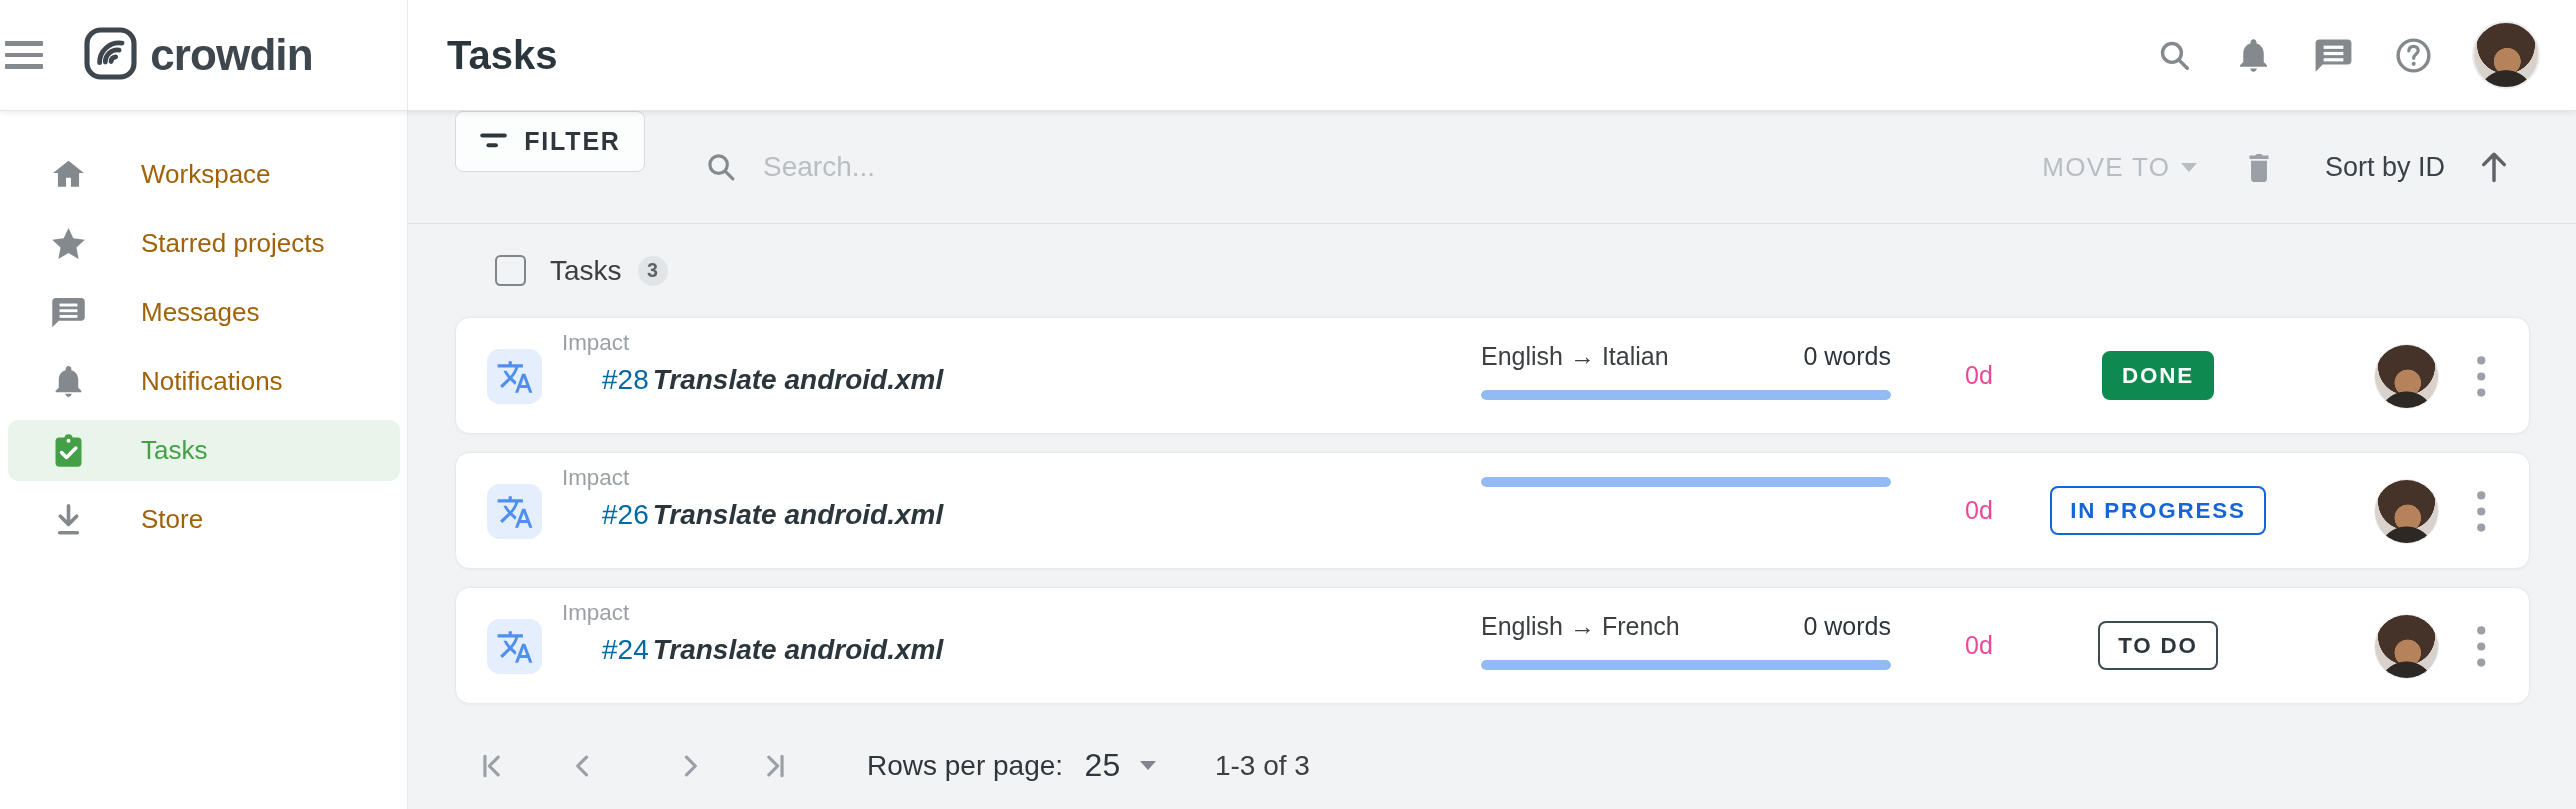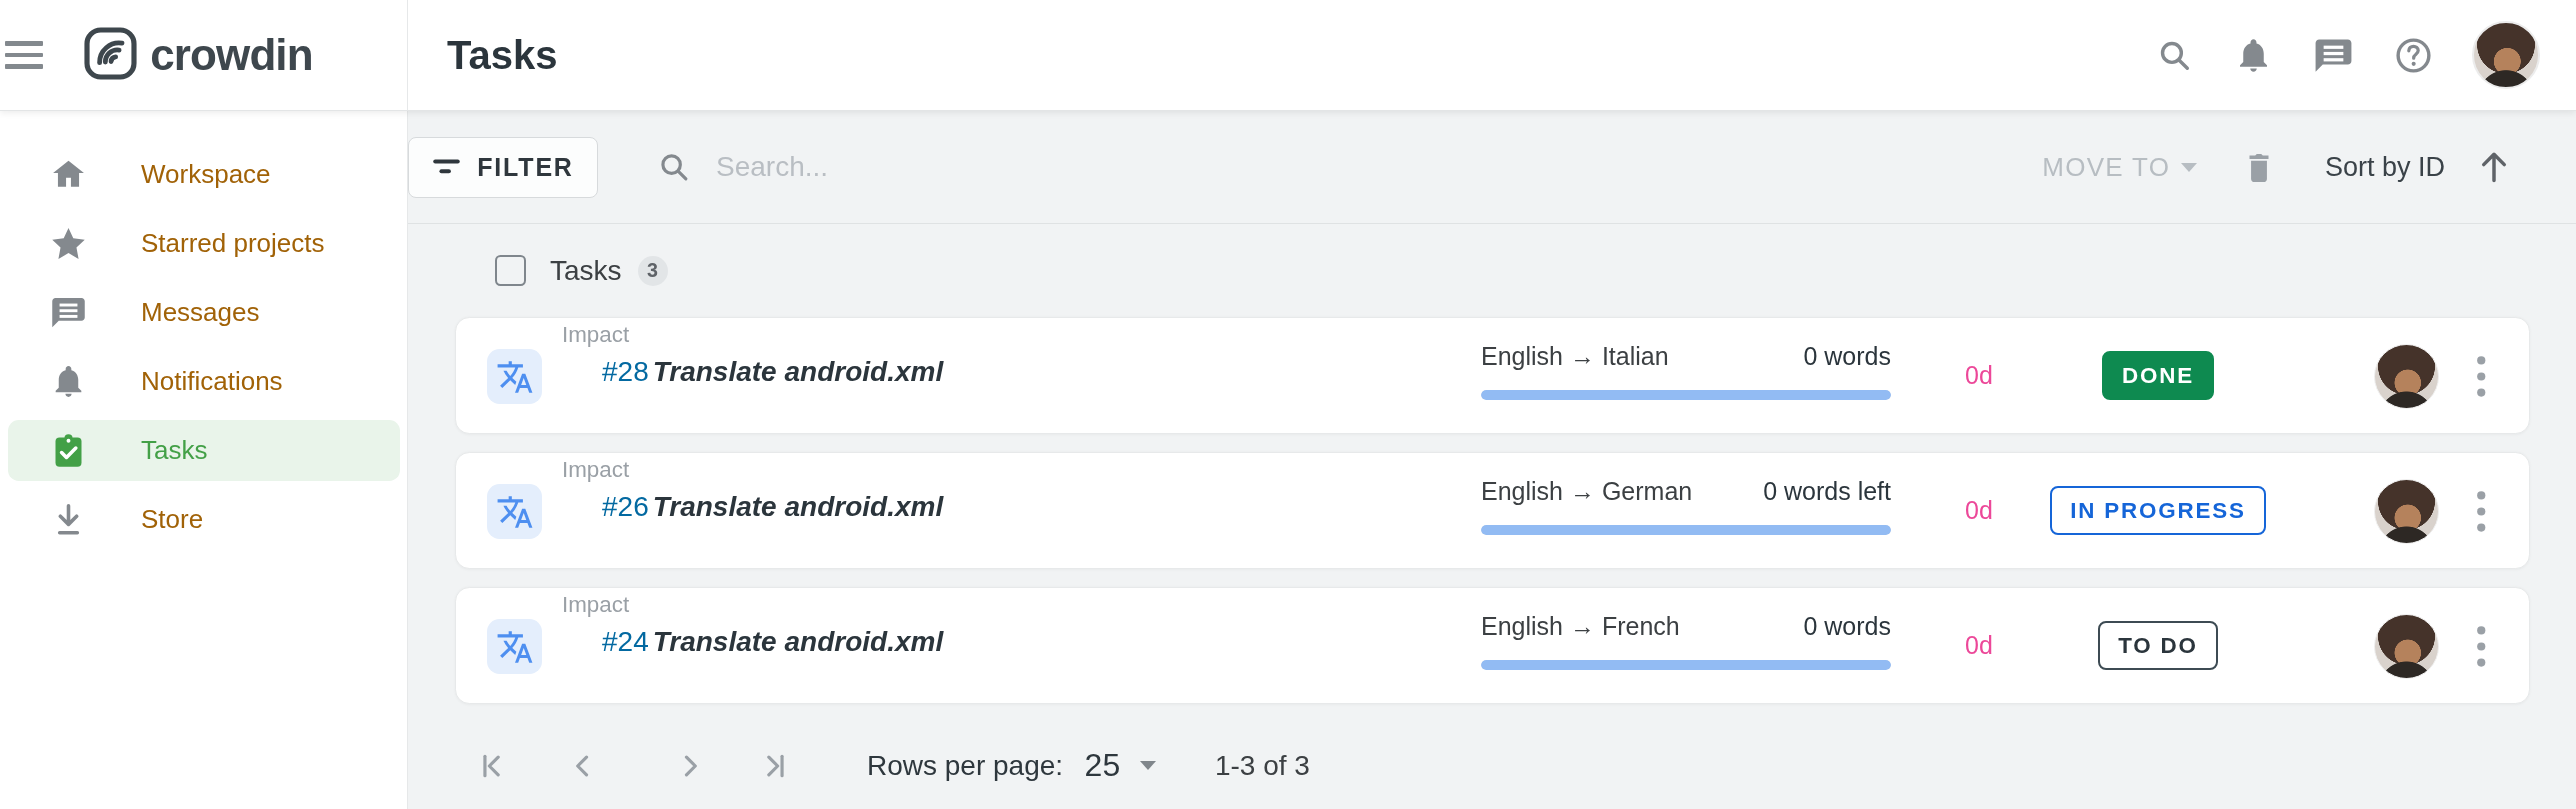--- a/index.html
+++ b/index.html
@@ -37,22 +37,22 @@
              padding-top:25px; }
   .side-item { height:61px; margin:8px 7.2px 8px 8px; border-radius:10.7px; display:flex;
                align-items:center; padding-left:40px; cursor:pointer; background:transparent; }
   .side-item .s-icon { width:41px; display:flex; justify-content:center; }
   .side-item .s-label { margin-left:52px; font-size:26px; font-weight:500; color:#a16207; }
   .side-item.active { background:#e9f4ea; }
   .side-item.active .s-label { color:#43a047; }
 
   
   .main { flex:1; background:#f1f3f4; display:flex; flex-direction:column; min-width:0; }
-  .toolbar { height:113px; flex:0 0 113px; display:flex; align-items:center;
-             border-bottom:0.9px solid #dfe2e3; }
+  .toolbar { height:113px; flex:0 0 113px; display:flex; 
+             padding-left:47px; border-bottom:0.9px solid #dfe2e3; }
   .filter-btn { width:190px; height:61px; border:1.8px solid #d7dadc; border-radius:8px;
                 background:#fcfdfd; display:flex; align-items:center; justify-content:center;
                 gap:16px; cursor:pointer; }
   .filter-btn span { font-size:25px; font-weight:700; letter-spacing:1.8px; color:#2f373d; }
   .search-wrap { display:flex; align-items:center; margin-left:57px; gap:23px; flex:0 0 auto; }
   .search-input { border:none; outline:none; background:transparent; font-size:28px;
                   color:#3c4043; width:555px; font-family:"Liberation Sans",sans-serif; }
   .search-input::placeholder { color:#b9bec3; }
   .toolbar-right { margin-left:auto; display:flex; align-items:center; padding-right:63px; }
   .move-to { display:flex; align-items:center; gap:10.7px; background:none; border:none; cursor:default; }
@@ -72,21 +72,21 @@
   .lh-count { margin-left:16px; width:30px; height:30px; border-radius:50%; background:#e2e5e7;
               color:#5f6368; font-size:19.7px; font-weight:700; display:flex; align-items:center;
               justify-content:center; }
 
   .cards { padding:0 46px 0 47px; }
   .card { position:relative; height:117px; background:#fff; border:0.9px solid #e7e9ea;
           border-radius:14.3px; box-shadow:0 0.9px 2.7px rgba(0,0,0,.04); margin-bottom:18px;
           cursor:pointer; }
   .t-icon { position:absolute; left:31px; top:31px; width:55px; height:55px; border-radius:12.5px;
             background:#e4eefc; display:flex; align-items:center; justify-content:center; }
-  .t-text { position:absolute; left:106px; top:4px; }
+  .t-text { position:absolute; left:106px; top:12px; }
   .t-project { font-size:22.4px; color:#9aa0a6; margin-bottom:8px; }
   .t-id { font-size:28px; color:#0369a1;margin-left:40px; }
   .t-title { font-size:28px; font-weight:700; color:#2b353c;font-style:italic; }
   .t-lang { position:absolute; left:1025px; top:24px; width:410px; }
   .t-lang-row { display:flex; justify-content:space-between; align-items:baseline; margin-bottom:19px; }
   .t-lang-pair { font-size:25px; color:#3c4043; }
   .t-words { font-size:25px; color:#2b353c; }
   .t-bar { height:9.8px; border-radius:5.4px; background:#e8ecef; overflow:hidden; }
   .t-fill { height:100%; border-radius:5.4px; background:#92bbf3; }
   .t-due { position:absolute; left:1474px; top:0; width:98px; height:100%; display:flex;
@@ -321,24 +321,20 @@
                 </svg>
             </div>
             <div class="t-text">
               <div class="t-project">Impact</div>
               <div>
                 <span class="t-id">#26</span>
                 <span class="t-title">Translate android.xml</span>
               </div>
             </div>
             <div class="t-lang">
-              <div class="t-lang-row">
-                <span class="t-lang-pair">English → German</span>
-                <span class="t-words">0 words left</span>
-              </div>
               <div class="t-bar">
                 <div class="t-fill" style="width: 100%;"></div>
               </div>
             </div>
             <div class="t-due">0d</div>
             <div class="t-status">
               <span class="badge in-progress">IN PROGRESS</span>
             </div>
             <div class="avatar t-avatar"></div>
             <button class="t-kebab">

